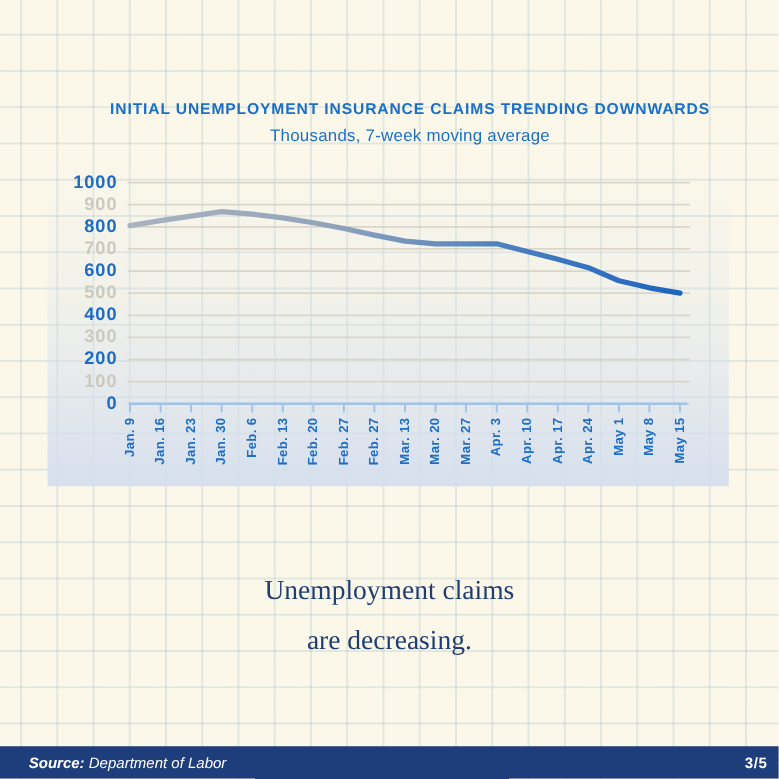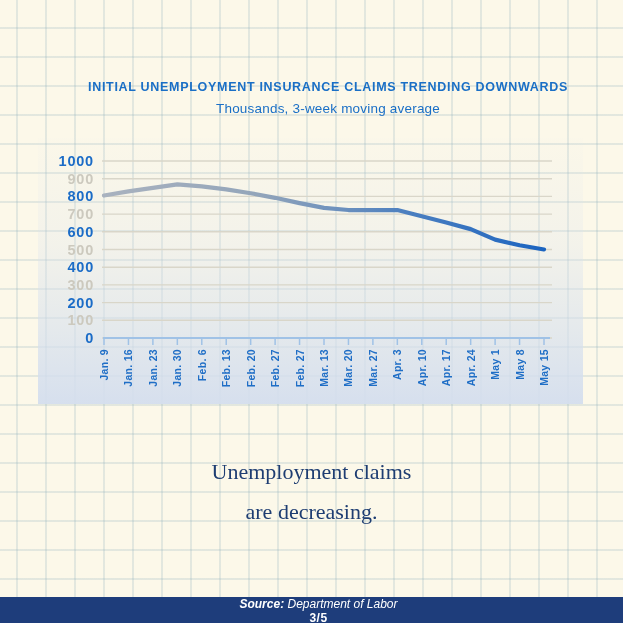--- a/index.html
+++ b/index.html
@@ -20,21 +20,21 @@
   }
   header { position:absolute; left:0; top:80px; width:623px; text-align:center;padding-left:33px; }
   .chart-title {
     font-size:12.5px; font-weight:bold; letter-spacing:0.7px;
     color:#1a6fc6; text-transform:uppercase;
   }
   .chart-subtitle {
     margin-top:7px; font-size:13.5px; color:#1a6fc6; letter-spacing:0.2px;
   }
   .chart-panel {
-    position:absolute; left:38px; top:138px; width:545px; height:266px;
+    position:absolute; left:38px; top:123px; width:545px; height:266px;
     background:linear-gradient(180deg,
       rgba(216,225,239,0.03) 0%,
       rgba(216,225,239,0.25) 40%,
       rgba(214,224,238,0.62) 72%,
       rgba(212,222,238,0.95) 100%);
   }
   .chart-panel svg { position:absolute; inset:0; display:block; }
   .statement {
     position:absolute; left:0; top:452px; width:623px;
     text-align:center;
@@ -42,34 +42,33 @@
     font-size:22px; line-height:40px;
     color:#1e3d72;
   }
   .statement strong { font-weight:normal; }
   footer {
     position:absolute; left:0; bottom:0; width:623px; height:26px;
     background:#1e3d7b; color:#ffffff;
     display:flex; align-items:center; justify-content:space-between;
     padding:0 9px 0 23px;
     font-size:12px;
-    flex-direction:column;
   }
   .source { font-style:italic; }
   .source strong { font-weight:bold; }
   .page-indicator { font-weight:bold; font-style:normal; letter-spacing:0.5px; }
 </style>
 </head>
 <body>
 
 <div class="canvas">
 
   <header>
     <h1 class="chart-title">INITIAL UNEMPLOYMENT INSURANCE CLAIMS TRENDING DOWNWARDS</h1>
-    <div class="chart-subtitle">Thousands, 3-week moving average</div>
+    <div class="chart-subtitle">Thousands, 7-week moving average</div>
   </header>
 
   <div class="chart-panel">
     <svg id="chart-svg" width="545" height="266" viewBox="0 0 545 266">
         <defs>
           <linearGradient id="lineGrad" x1="0%" x2="100%" y1="0%" y2="0%">
             <stop offset="0%" stop-color="#a9b2bf"></stop>
             <stop offset="35%" stop-color="#93a5ba"></stop>
             <stop offset="70%" stop-color="#4a7ec0"></stop>
             <stop offset="100%" stop-color="#1b64c0"></stop>

